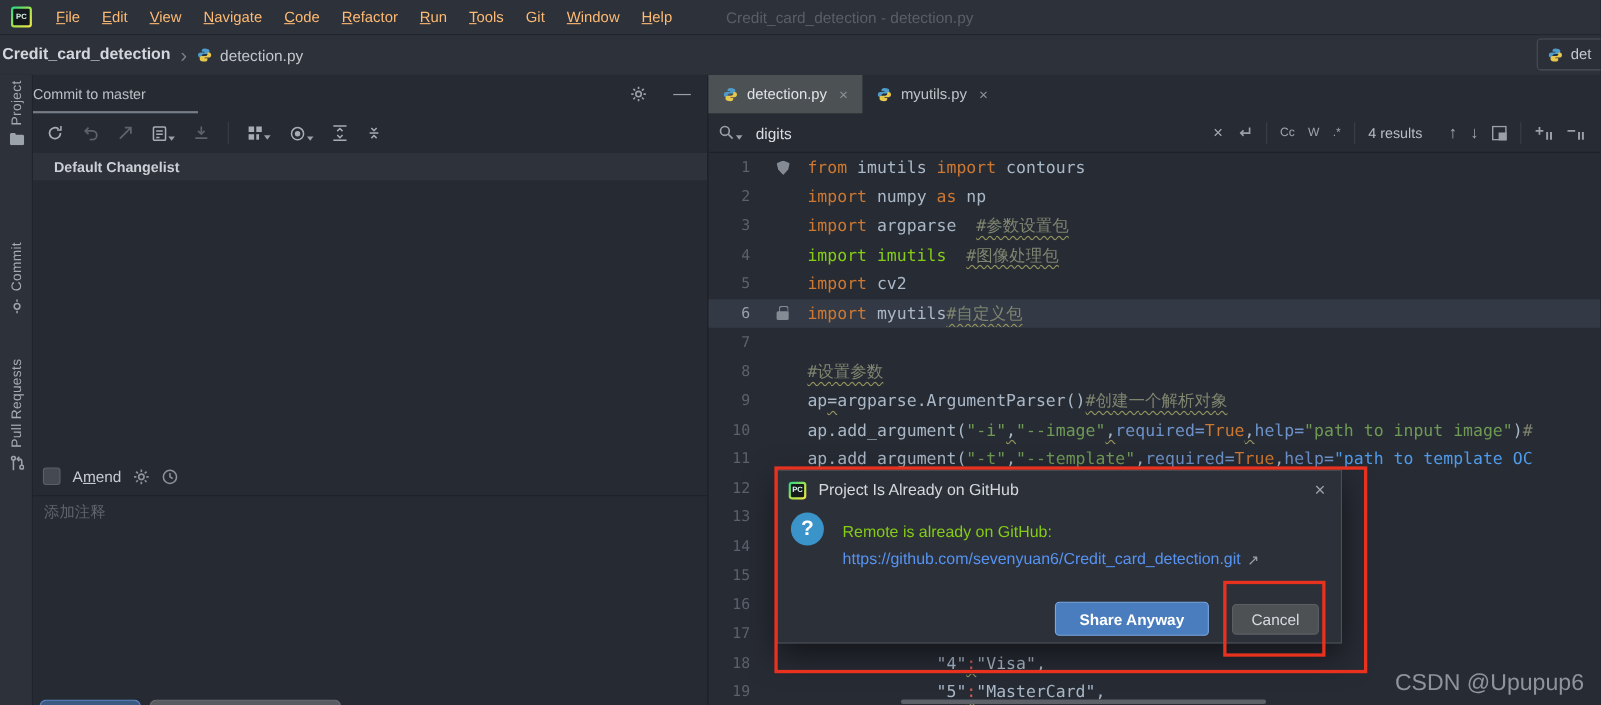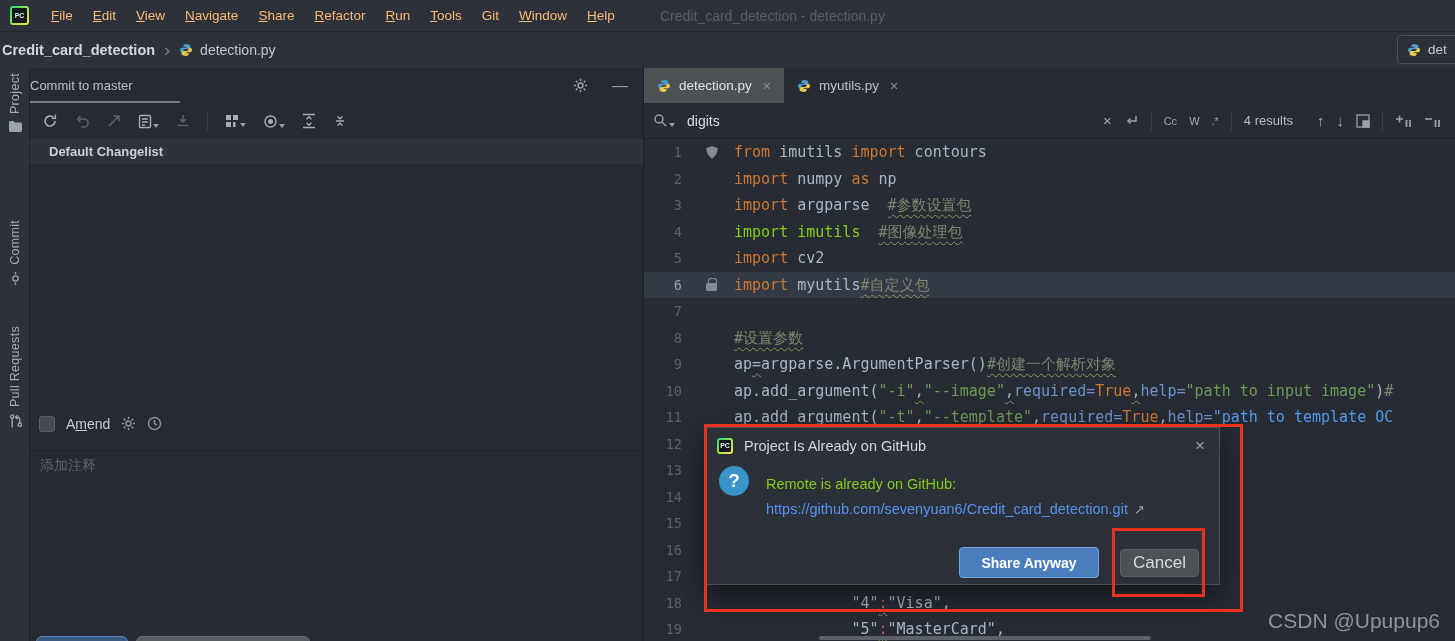--- a/index.html
+++ b/index.html
@@ -44,21 +44,21 @@
   .cp-header-icons { margin-left:auto; display:flex; align-items:center; gap:24px; padding-right:15px; color:#9aa0a8; }
   .minimize-glyph { font-size:16px; color:#9aa0a8; line-height:1; }
   .cp-toolbar { height:36px; flex:none; display:flex; align-items:center; padding-left:12px; gap:17px; }
   .tbi { display:flex; align-items:flex-end; gap:1px; }
   .vsep { width:1px; height:20px; background:#3a3f47; flex:none; }
   .caret { width:0; height:0; border-left:3px solid transparent; border-right:3px solid transparent;
            border-top:4px solid #9aa0a8; margin-bottom:1px; }
   .cp-changelist { height:25px; flex:none; background:#2e323b; display:flex; align-items:center;
                    padding-left:19px; font-size:13px; font-weight:bold; color:#ccd0d6; }
   .cp-changes { flex:1; }
-  .cp-amend { height:34px; flex:none; display:flex; align-items:flex-start; padding-left:9px; gap:11px; }
+  .cp-amend { height:34px; flex:none; display:flex; align-items:center; padding-left:9px; gap:11px; }
   .checkbox { width:16px; height:16px; border:1px solid #5a6068; border-radius:3px; background:#454a52; flex:none; }
   .amend-label { font-size:14px; color:#c7cbd1; }
   .amend-label .mn { text-decoration:underline; }
   .cp-message { height:186px; flex:none; border-top:1px solid #1e222a; background:#262a33; padding:6px 10px; }
   .cp-message textarea { width:100%; height:100%; background:transparent; border:none; outline:none; resize:none;
                    font-family:"Liberation Sans",sans-serif; font-size:14px; color:#c8ccd2; }
   .cp-message textarea::placeholder { color:#5f656d; opacity:1; }
   .cp-buttons { height:5px; flex:none; display:flex; gap:8px; padding-left:6px; overflow:hidden; }
   .stub-btn { height:26px; border-radius:6px 6px 0 0; }
   .stub-primary { width:92px; background:#3b5a82; border:1px solid #5b87c2; }
@@ -116,42 +116,42 @@
   .qmark { width:30px; height:30px; border-radius:50%; background:#3a93c9; flex:none; position:relative; }
   .qmark::after { content:"?"; position:absolute; inset:0; display:flex; align-items:center; justify-content:center;
                   color:#fff; font-weight:bold; font-size:19px; }
   .dlg-message { font-size:14.5px; color:#84cc16;margin-top:10px; }
   .dlg-link { font-size:14.5px; color:#5693f2; margin-top:9px; display:flex; align-items:center; gap:6px; }
   .ext-arrow { color:#9aa0a8; font-size:13px; }
   .btn-share { position:absolute; left:252px; top:119px; width:140px; height:31px; background:#4a7dbd;
                border:1px solid #7aa7e0; border-radius:4px; color:#fff; font-weight:bold; font-size:14px;
                display:flex; align-items:center; justify-content:center; }
   .btn-cancel { position:absolute; left:413px; top:121px; width:79px; height:28px; background:#4d5154;
-               border:1px solid #5c6065; border-radius:4px; color:#d8dbdf; font-size:17px;
+               border:1px solid #5c6065; border-radius:4px; color:#d8dbdf; font-size:14px;
                display:flex; align-items:center; justify-content:center; }
 
   
   .rect-big { position:absolute; left:704px; top:424px; width:539px; height:188px;
               border:3px solid #e8321f; z-index:10; }
   .rect-cancel { position:absolute; left:1112px; top:528px; width:93px; height:69px;
               border:3px solid #e8321f; z-index:11; }
   .watermark { position:absolute; right:15px; bottom:8px; color:#8f949c; font-size:21px; z-index:4; }
 
   svg { display:block; }
 </style>
 </head>
 <body>
 
 <div class="menubar">
   <div class="pclogo"></div>
   <span class="menu-item">File</span>
   <span class="menu-item">Edit</span>
   <span class="menu-item">View</span>
   <span class="menu-item">Navigate</span>
-  <span class="menu-item">Share</span>
+  <span class="menu-item">Code</span>
   <span class="menu-item">Refactor</span>
   <span class="menu-item">Run</span>
   <span class="menu-item">Tools</span>
   <span class="menu-item no-mn">Git</span>
   <span class="menu-item">Window</span>
   <span class="menu-item">Help</span>
   <span class="wintitle">Credit_card_detection - detection.py</span>
 </div>
 
 <div class="crumbbar">

